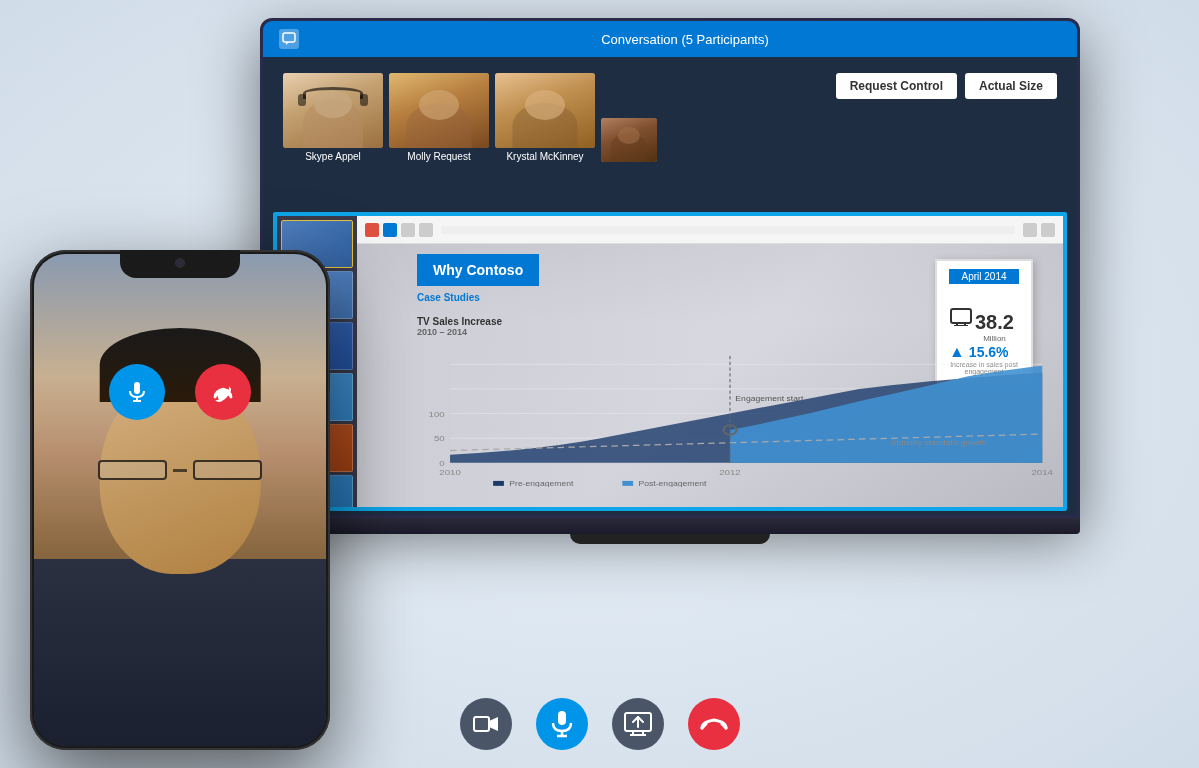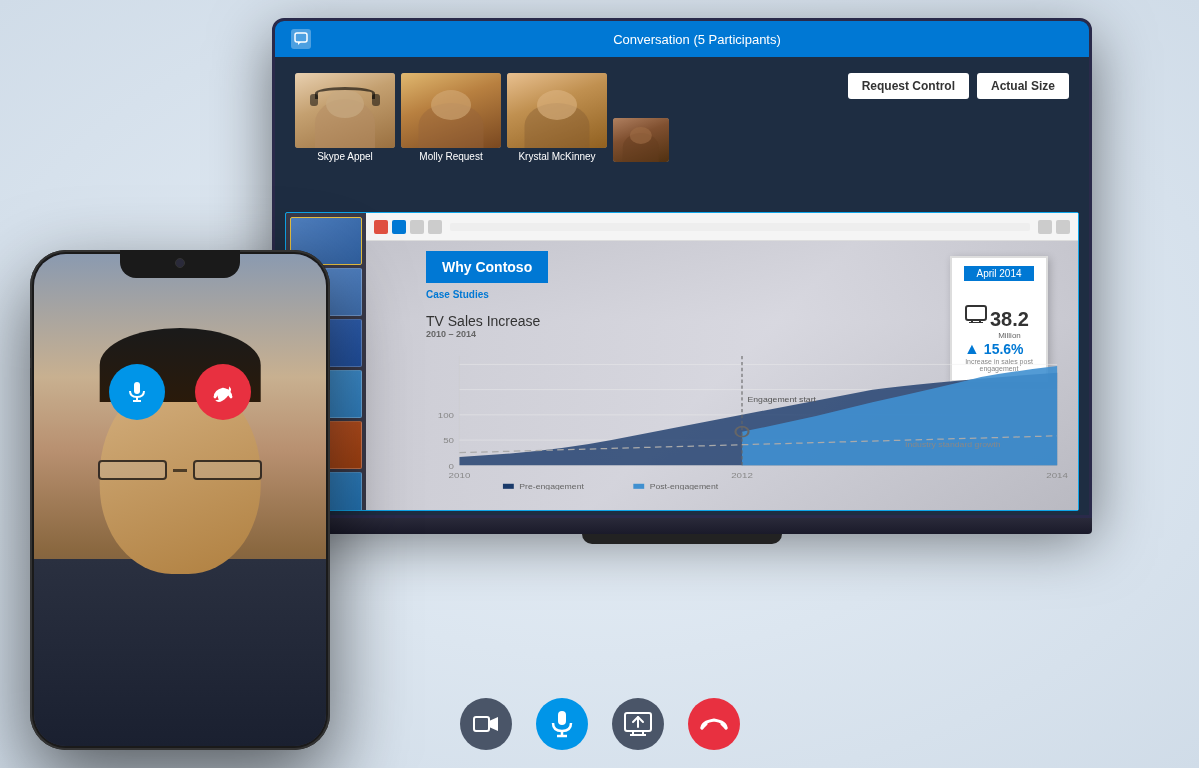--- a/index.html
+++ b/index.html
@@ -16,21 +16,21 @@
     .bg {
       position: absolute;
       inset: 0;
       background: radial-gradient(ellipse at center, #e8f0f8 0%, #d0dce8 100%);
     }
 
     
     .laptop {
       position: absolute;
       top: 18px;
-      left: 272px;
+      left: 260px;
       width: 820px;
       height: 540px;
     }
 
     .laptop-body {
       position: absolute;
       top: 0; left: 0; right: 0;
       height: 500px;
       background: #1a1a2e;
       border-radius: 12px 12px 0 0;
@@ -166,21 +166,21 @@
     .person-5th-inner {
       width: 100%; height: 100%;
       background: linear-gradient(160deg, #b08060 0%, #805030 40%, #503010 100%);
     }
 
     
     .shared-screen {
       position: absolute;
       bottom: 10px; left: 10px; right: 10px;
       top: 155px;
-      border: 1px solid #0ea5e9;
+      border: 4px solid #0ea5e9;
       border-radius: 2px;
       background: #14532d;
       overflow: hidden;
     }
 
     .screen-inner {
       width: 100%; height: 100%;
       background: #f0f0f0;
       display: flex;
       position: relative;
@@ -598,21 +598,21 @@
 
               <div class="why-contoso-box">
                 <span>Why Contoso</span>
               </div>
 
               <div class="case-studies-text">
                 <span>Case Studies</span>
               </div>
 
               <div class="tv-sales-title">
-                <div style="font-size:14px;color:#333;font-weight:400;">TV Sales Increase</div>
+                <div style="font-size:10px;color:#333;font-weight:700;">TV Sales Increase</div>
                 <div style="font-size:9px;color:#666;">2010 – 2014</div>
               </div>
 
               <div class="stat-box">
                 <div style="background:#0078d4;color:white;font-size:10px;padding:2px 4px;margin-bottom:4px;">April 2014</div>
                 <div style="display:flex;align-items:center;gap:2px;">
                   <svg width="24" height="20" viewBox="0 0 24 20">
                     <rect x="2" y="3" width="20" height="14" rx="2" fill="none" stroke="#333" stroke-width="2"></rect>
                     <line x1="8" y1="17" x2="8" y2="20" stroke="#333" stroke-width="2"></line>
                     <line x1="16" y1="17" x2="16" y2="20" stroke="#333" stroke-width="2"></line>

